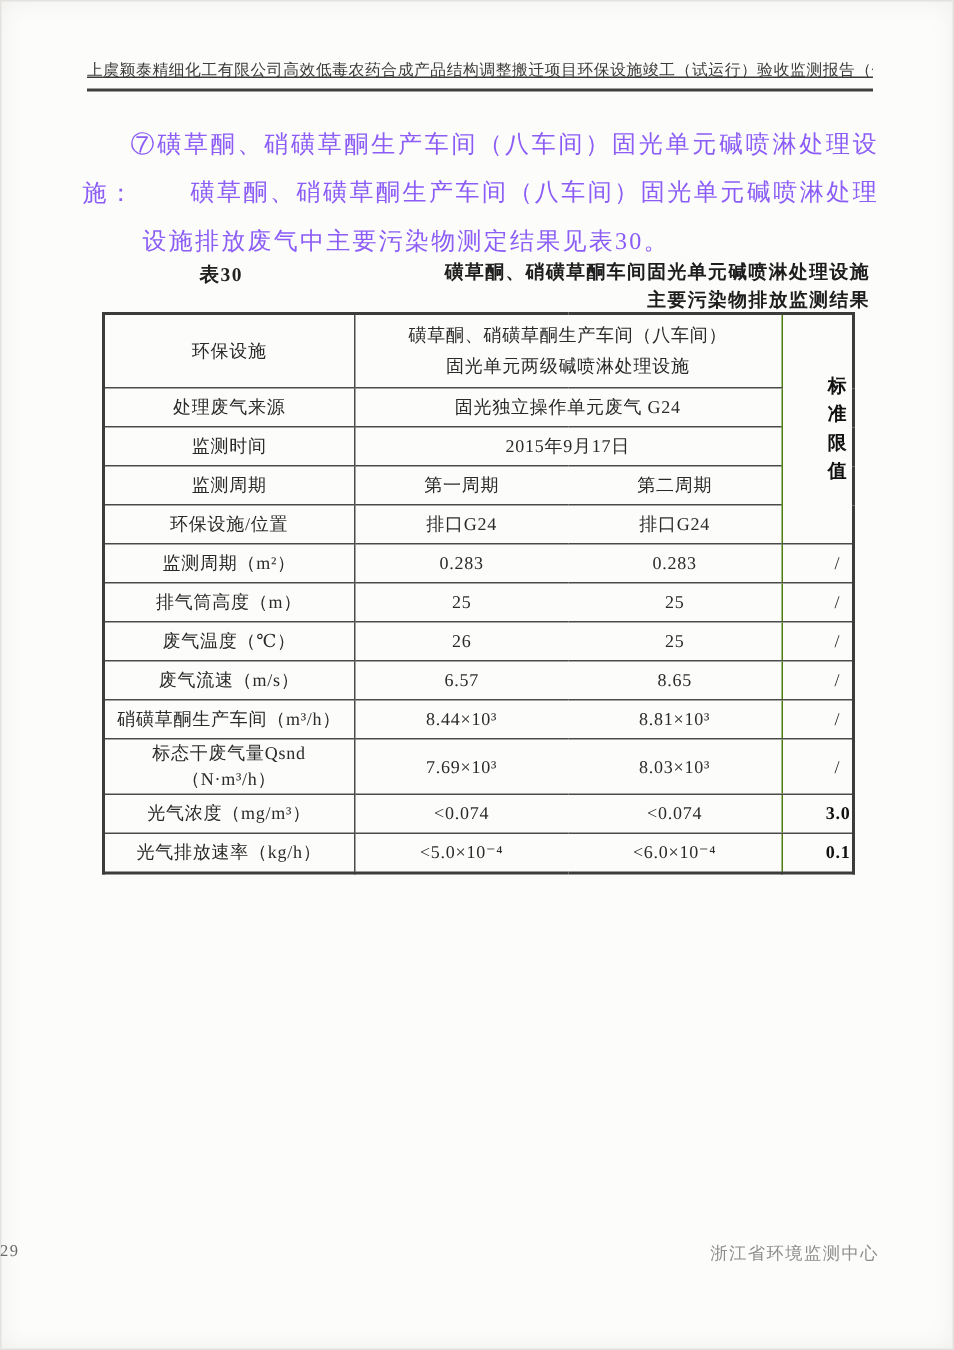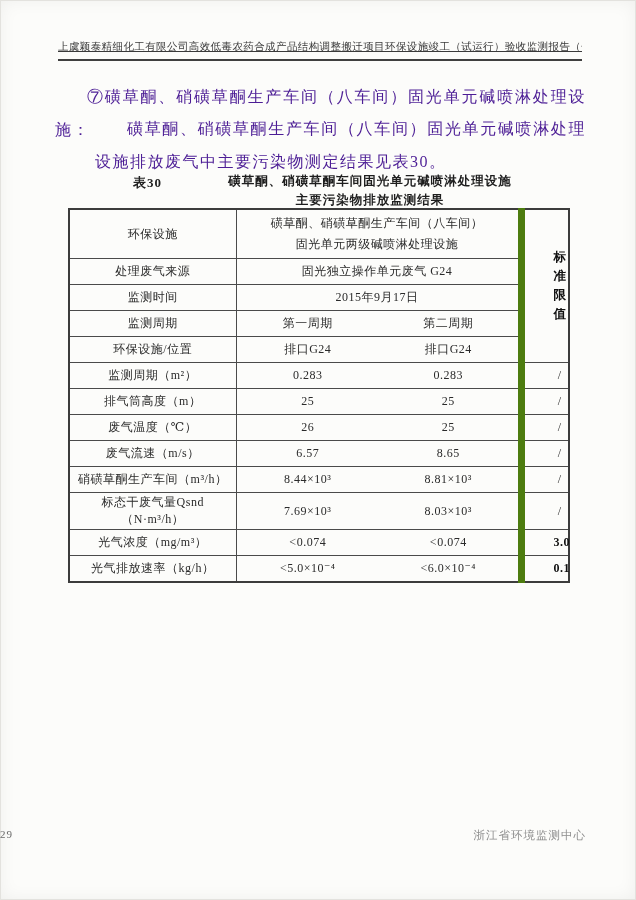--- a/index.html
+++ b/index.html
@@ -13,41 +13,41 @@
   
   .doc-header {
     position:absolute; top:40px; left:58px; right:54px;
     text-align:center; font-size:10.5px; color:#3a3a3a;
     letter-spacing:.4px; padding-bottom:5px;
     border-bottom:2px solid #3f3f3f;
     text-decoration:underline;
     white-space:nowrap; overflow:hidden;
   }
   
-  .para { position:absolute; left:55px; right:50px; font-size:16px; color:#4c1d95;
+  .para { position:absolute; left:55px; right:50px; font-size:16px; color:#8b5cf6;
           letter-spacing:1.5px; line-height:33px; text-align:justify; }
   .indent { text-indent:2em; }
   .p-intro { top:80px; }
   .p-lead  { top:112px;margin-left:40px; }
   .p-conc  { top:556px; }
   
   .tbl-caption { position:absolute; top:172px; left:0; right:0; height:40px; }
   .tbl-label { position:absolute; left:133px; top:2px; font-weight:bold; font-size:13px; letter-spacing:1px; }
-  .tbl-titles { position:absolute; left:160px; width:420px; top:0; text-align:center;
+  .tbl-titles { position:absolute; left:160px; width:420px; top:0; text-align:right;
                 font-weight:bold; font-size:12.5px; letter-spacing:1px; line-height:19px; color:#1e1e1e; }
   
   table.mon {
     position:absolute; top:208px; left:68px; width:500px;
     border-collapse:collapse; table-layout:fixed;
     font-size:12px; color:#2a2a2a; letter-spacing:.5px;
     border:2px solid #3c3c3c;
   }
   table.mon td { border-bottom:1px solid #4a4a4a; text-align:center; vertical-align:middle; padding:1px 2px; }
   table.mon td.lbl { border-right:1px solid #4a4a4a; }
-  table.mon td.lim { border-left:7px solid #4d7c0f;padding-left:29px; }
+  table.mon td.lim { border-left:1px solid #4d7c0f;padding-left:29px; }
   table.mon tr.r-info td { height:23px; }
   table.mon tr.r-first td { height:46px; }
   table.mon tr.r-data td { height:23px; }
   .two-line { line-height:21px; }
   .std-head { font-weight:bold; font-size:12.5px; line-height:19px; color:#111; }
   .bold { font-weight:bold; color:#111; }
   
   .footer-page { position:absolute; left:0; right:0; top:828px; text-align:left;
                  font-size:11px; color:#6b6b6b; letter-spacing:1px; }
   .footer-org  { position:absolute; right:50px; top:828px; font-size:11.5px;

